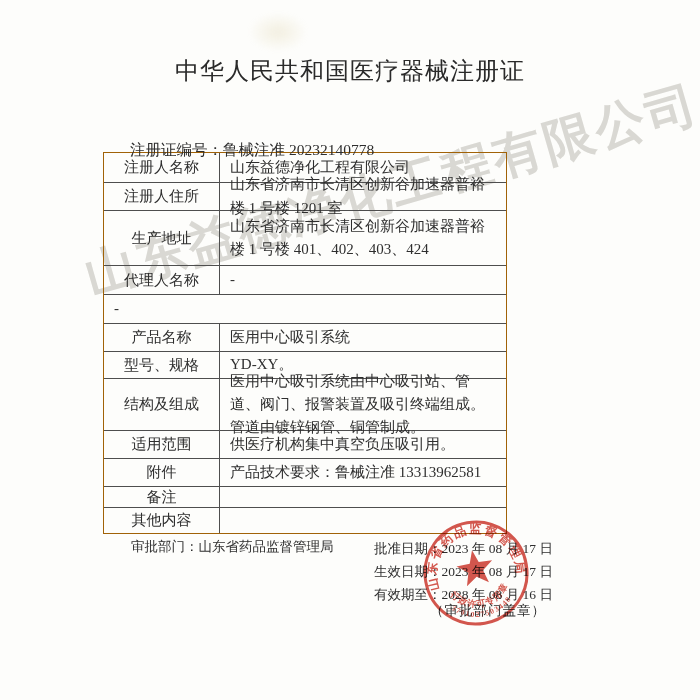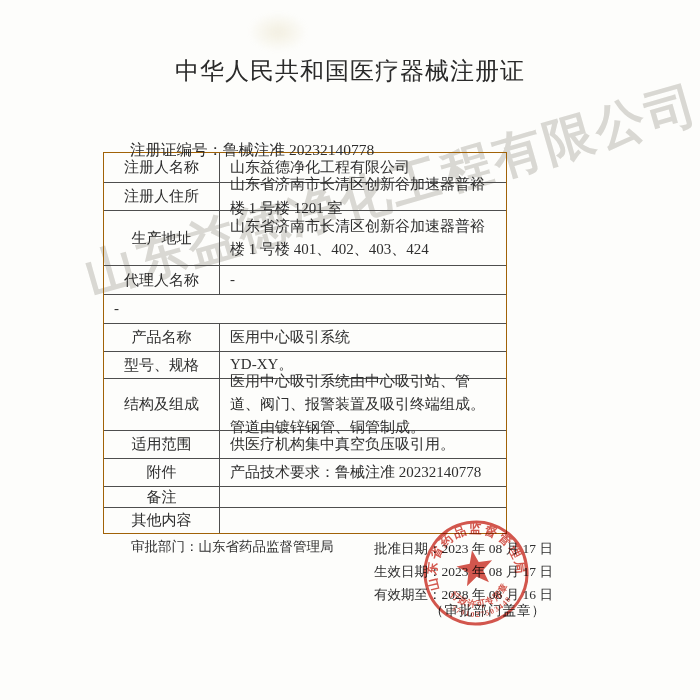--- a/index.html
+++ b/index.html
@@ -106,21 +106,21 @@
     <div class="row" style="height:52px">
       <div class="cell-label">结构及组成</div>
       <div class="cell-value">医用中心吸引系统由中心吸引站、管道、阀门、报警装置及吸引终端组成。管道由镀锌钢管、铜管制成。</div>
     </div>
     <div class="row" style="height:28px">
       <div class="cell-label">适用范围</div>
       <div class="cell-value">供医疗机构集中真空负压吸引用。</div>
     </div>
     <div class="row" style="height:28px">
       <div class="cell-label">附件</div>
-      <div class="cell-value">产品技术要求：鲁械注准 20232140778</div>
+      <div class="cell-value">产品技术要求：鲁械注准 13313962581</div>
     </div>
     <div class="row" style="height:21px">
       <div class="cell-label">备注</div>
       <div class="cell-value"></div>
     </div>
     <div class="row" style="height:25px">
       <div class="cell-label">其他内容</div>
       <div class="cell-value"></div>
     </div>
   </div>

